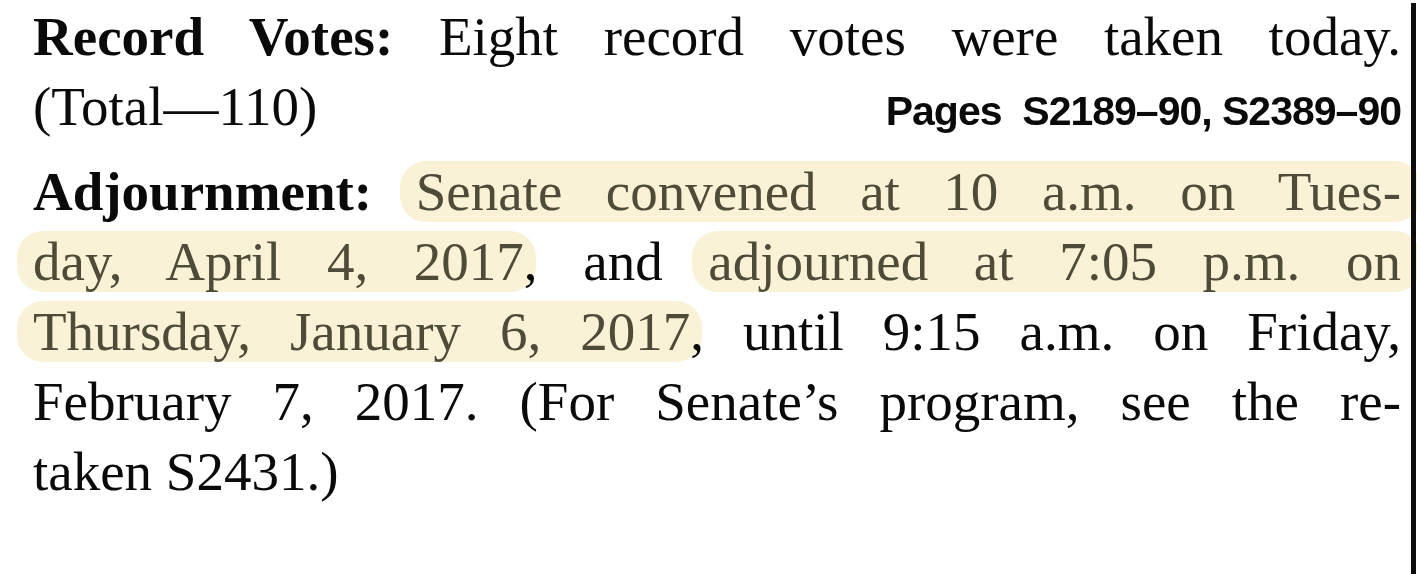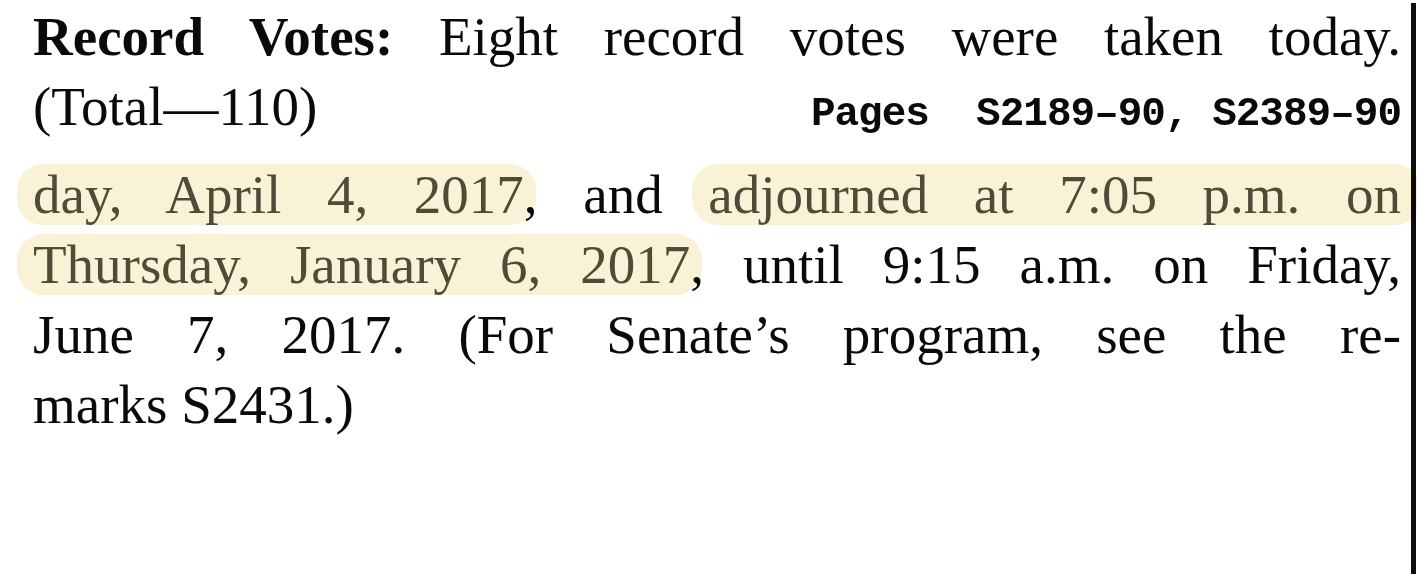--- a/index.html
+++ b/index.html
@@ -30,21 +30,21 @@
     text-align: justify;
     text-align-last: justify;
   }
   .b { font-weight: bold; }
   .row {
     display: flex;
     justify-content: space-between;
     align-items: baseline;
   }
   .pages {
-    font-family: Liberation Mono, monospace;
+    font-family: Liberation Sans, sans-serif;
     font-weight: bold;
     font-size: 41px;
     letter-spacing: -1px;
     white-space: pre;
   }
   .adj { margin-top: 11px; }
   .hl {
     background: #faf2d6;
     color: #4f4b39;
     border-radius: 26px;
@@ -70,19 +70,20 @@
 
   <section>
     <div class="line just"><span class="b">Record Votes: </span><span>Eight record votes were taken today.</span></div>
     <div class="line row">
       <span>(Total—110)</span>
       <span class="pages">Pages  S2189–90, S2389–90</span>
     </div>
   </section>
 
   <section class="adj">
+    <div class="line just"><span class="b">Adjournment: </span><span class="hl capL capRedge">Senate convened at 10 a.m. on Tues-</span></div>
     <div class="line just"><span class="hl capL capR">day, April 4, 2017</span><span>, and </span><span class="hl capL capRedge">adjourned at 7:05 p.m. on</span></div>
     <div class="line just"><span class="hl capL capR">Thursday, January 6, 2017</span><span>, until 9:15 a.m. on Friday,</span></div>
-    <div class="line just"><span>June 7, 2017. (For Senate’s program, see the re-</span></div>
-    <div class="line"><span>marks S2431.)</span></div>
+    <div class="line just"><span>February 7, 2017. (For Senate’s program, see the re-</span></div>
+    <div class="line"><span>taken S2431.)</span></div>
   </section>
 
 </div>
 
 </body></html>

